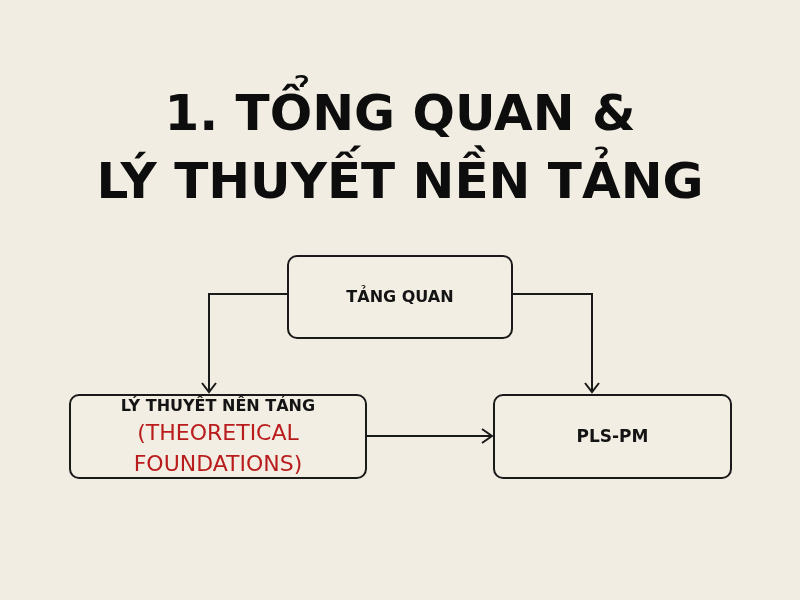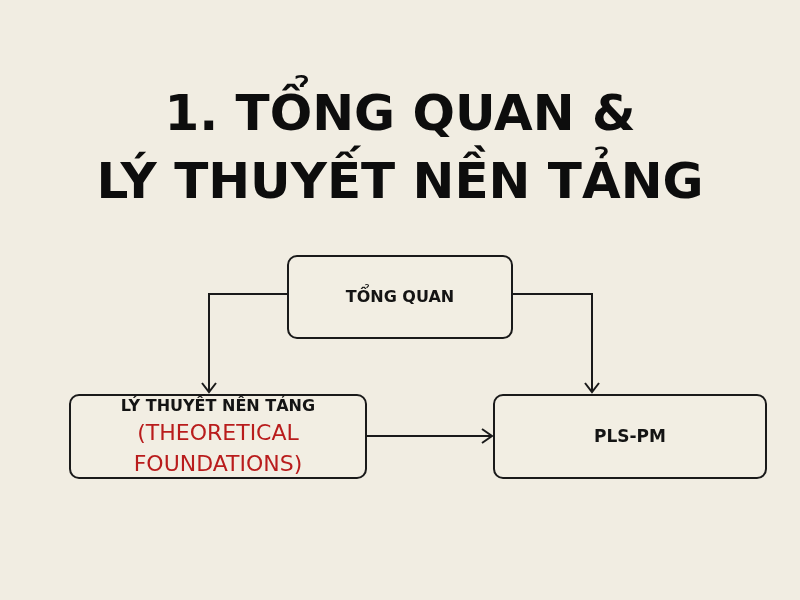--- a/index.html
+++ b/index.html
@@ -40,23 +40,23 @@
   <polyline points="202,383 209,392 216,383" fill="none" stroke="#1a1a1a" stroke-width="2"></polyline>
 
   <polyline points="512,294 592,294 592,392" fill="none" stroke="#1a1a1a" stroke-width="2"></polyline>
   <polyline points="585,383 592,392 599,383" fill="none" stroke="#1a1a1a" stroke-width="2"></polyline>
 
   <line x1="366" y1="436" x2="492" y2="436" stroke="#1a1a1a" stroke-width="2"></line>
   <polyline points="482,429 492,436 482,443" fill="none" stroke="#1a1a1a" stroke-width="2"></polyline>
 </svg>
 
 <div class="box" style="left:287px; top:255px; width:226px; height:84px;">
-  <div class="lbl-bold">TỔNG QUAN</div>
+  <div class="lbl-bold">TẢNG QUAN</div>
 </div>
 
 <div class="box" style="left:69px; top:394px; width:298px; height:85px;">
   <div class="lbl-bold">LÝ THUYẾT NỀN TẢNG</div>
   <div class="lbl-light">(THEORETICAL FOUNDATIONS)</div>
 </div>
 
-<div class="box" style="left:493px; top:394px; width:274px; height:85px;">
+<div class="box" style="left:493px; top:394px; width:239px; height:85px;">
   <div class="lbl-bold" style="font-size:17px;">PLS-PM</div>
 </div>
 
 </body></html>

